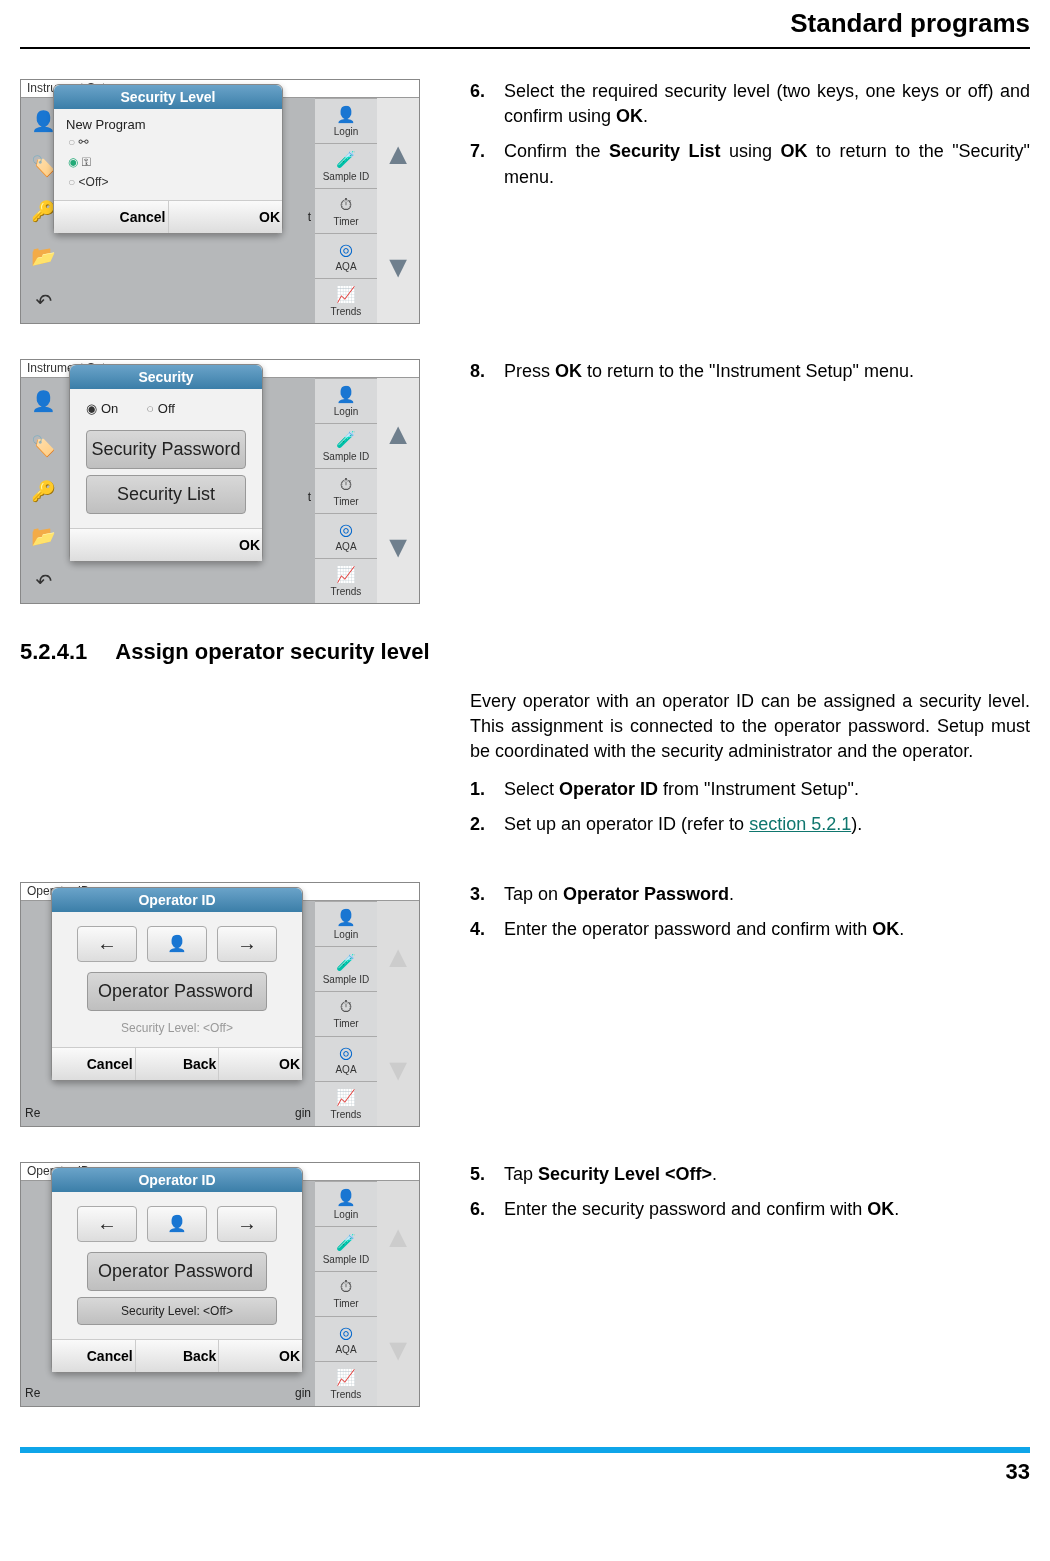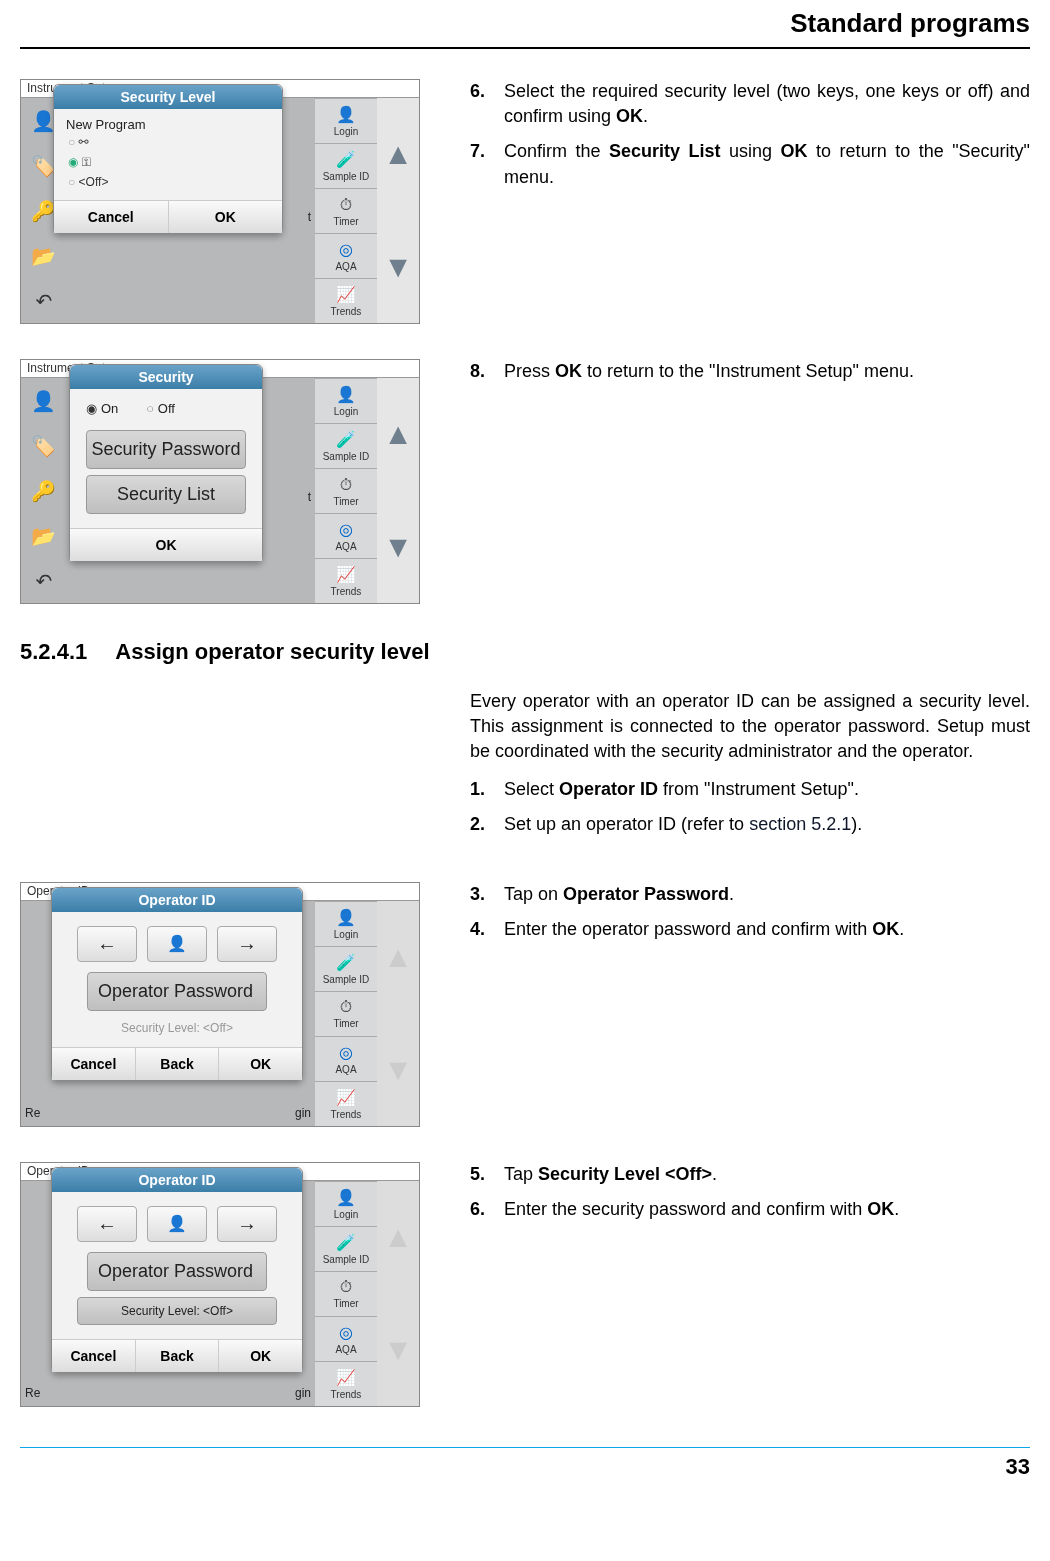--- a/index.html
+++ b/index.html
@@ -33,21 +33,21 @@
   .right {
     flex: 1;
     line-height: 1.4;
   }
   .right ol { list-style: none; }
   .right li { display: flex; gap: 10px; margin-bottom: 10px; text-align: justify; }
   .right li .num { font-weight: bold; min-width: 24px; }
   .right li .txt { flex: 1; }
   .right p { margin-bottom: 12px; text-align: justify; }
   .note { font-style: italic; }
-  .link { color: #0f172a; }
+  .link { color: #0f766e; text-decoration: underline; }
 
   
   .shot {
     width: 400px;
     height: 245px;
     background: #b6b8ba;
     position: relative;
     border: 1px solid #888;
     overflow: hidden;
   }
@@ -93,21 +93,21 @@
   .dlg-title {
     background: linear-gradient(#6aa3c9,#3b7ea8);
     color: #fff; text-align: center; font-size: 14px; font-weight: bold;
     padding: 4px 0; border-radius: 6px 6px 0 0;
   }
   .dlg-body { padding: 8px 12px; font-size: 13px; color: #222; }
   .dlg-btns {
     display: flex; border-top: 1px solid #ccc;
   }
   .dlg-btns .btn {
-    flex:1; text-align: center; padding: 8px 12px; font-size: 14px; font-weight: bold;
+    flex:1; text-align: right; padding: 8px 2px; font-size: 14px; font-weight: bold;
     background: linear-gradient(#fafafa,#ddd);
     border-right: 1px solid #ccc;
   }
   .dlg-btns .btn:last-child { border-right: none; }
   .gray-btn {
     background: linear-gradient(#d8d8d8,#bfbfbf);
     border: 1px solid #999; border-radius: 4px;
     text-align: center; font-size: 18px; color: #222;
     padding: 8px 0; margin: 6px auto; width: 160px;
   }
@@ -117,21 +117,21 @@
   .opt-list .opt { font-size: 12px; color: #333; padding: 3px 0 3px 2px; }
   .opt-list .opt::before { content: "○ "; color: #aaa; }
   .opt-list .opt.sel::before { content: "◉ "; color: #2a7; }
 
   .heading {
     font-weight: bold; font-size: 22px;
     display: flex; gap: 28px;
     margin: 10px 0 24px;
   }
   .footer {
-    border-top: 1px solid #0ea5e9;
+    border-top: 6px solid #0ea5e9;
     text-align: right;
     font-size: 22px; font-weight: bold;
     padding-top: 6px;
     margin-top: 40px;
   }
   .leak { position: absolute; font-size: 12px; color: #222; }
   .nav-row { display: flex; gap: 10px; justify-content: center; margin: 6px 0 10px; }
   .nav-row .nb {
     width: 60px; height: 36px; background: linear-gradient(#fafafa,#ddd);
     border: 1px solid #aaa; border-radius: 4px;

